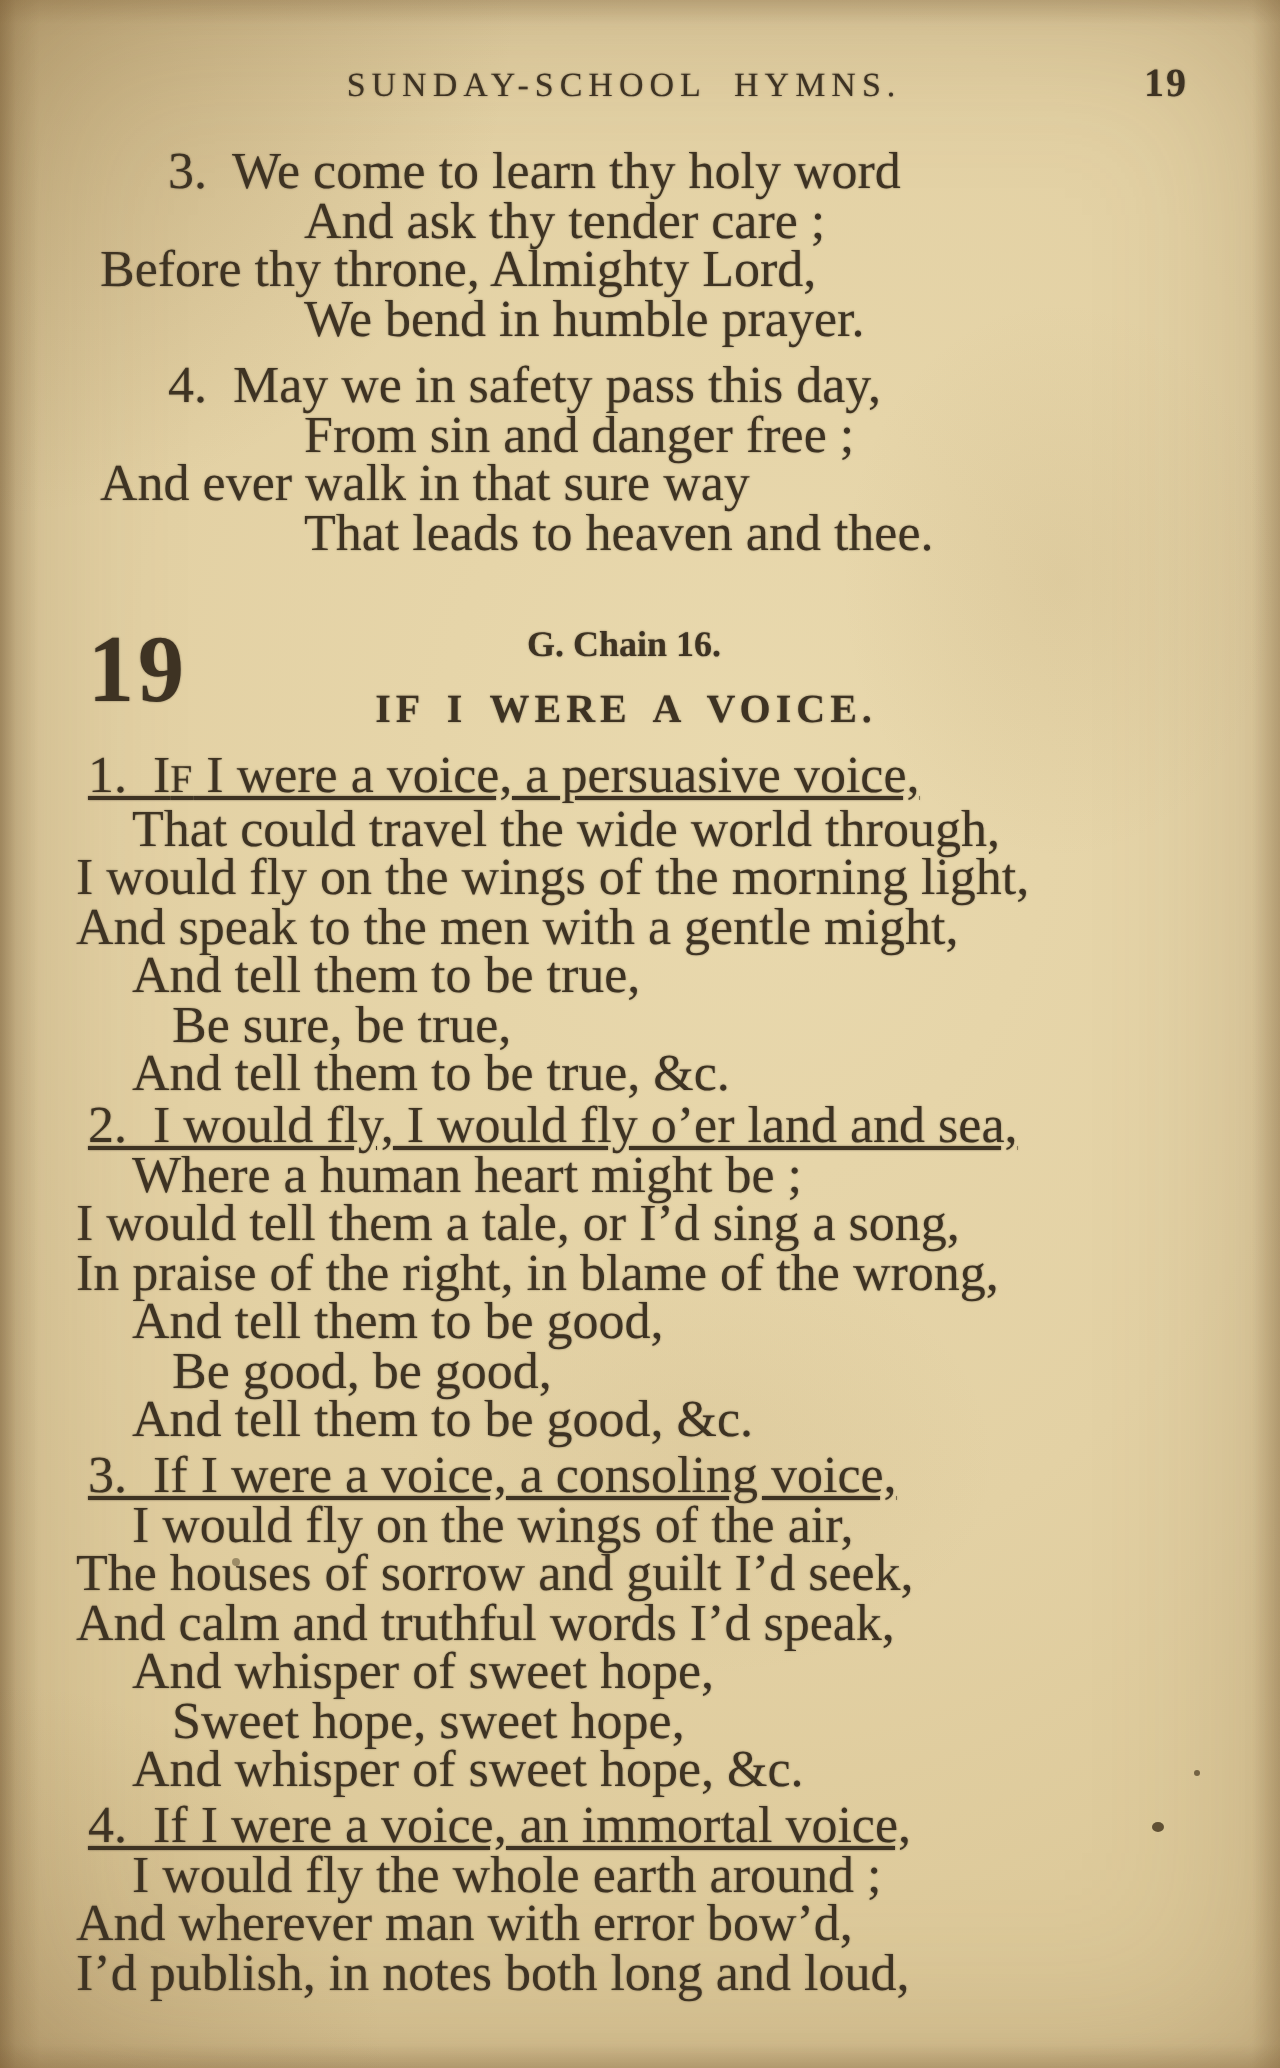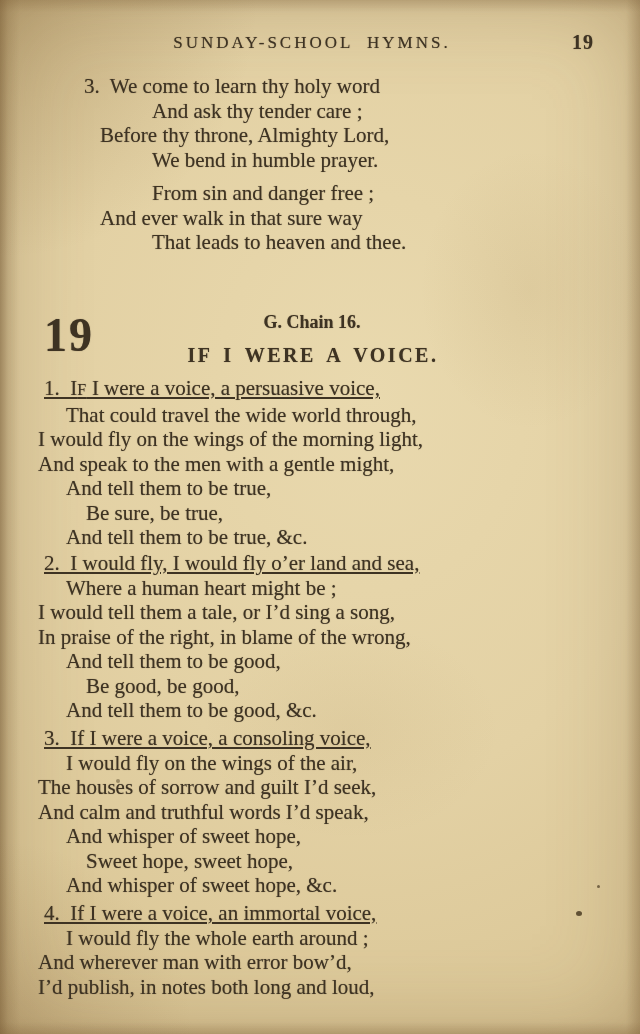--- a/index.html
+++ b/index.html
@@ -41,25 +41,25 @@
   
   .ink{text-shadow:0 0 1px rgba(62,51,35,.55);}
 
   
   .running-head{position:absolute;top:33px;left:0;width:100%;height:26px;}
   .rh-title{width:100%;text-align:center;transform:translateX(-8px);
     font-size:17px;letter-spacing:3px;word-spacing:7px;}
   .rh-page{position:absolute;right:46px;top:-2px;font-size:20px;font-weight:bold;letter-spacing:1px;}
 
   
-  .stanza{position:absolute;left:0;width:100%;font-size:21px;line-height:24.5px;}
+  .stanza{position:absolute;left:0;width:100%;font-size:26px;line-height:24.5px;}
   .ln{white-space:pre-wrap;}
   
   .pn{padding-left:84px;}
-  .pa{padding-left:100px;}
+  .pa{padding-left:50px;}
   .pb{padding-left:108px;margin-left:44px;}
   
   .i0{padding-left:38px;}
   .i1{padding-left:44px;text-decoration:underline;}
   .i2{padding-left:66px;}
   .i3{padding-left:86px;}
   .sc{font-size:0.76em;letter-spacing:.5px;}
 
   .s-prev3{top:74px;}
   .s-prev4{top:181px;}
@@ -99,20 +99,21 @@
   </div>
 
   <div class="stanza ink s-prev3">
     <div class="ln pn">3.  We come to learn thy holy word</div>
     <div class="ln pb">And ask thy tender care ;</div>
     <div class="ln pa">Before thy throne, Almighty Lord,</div>
     <div class="ln pb">We bend in humble prayer.</div>
   </div>
 
   <div class="stanza ink s-prev4">
+    <div class="ln pn">4.  May we in safety pass this day,</div>
     <div class="ln pb">From sin and danger free ;</div>
     <div class="ln pa">And ever walk in that sure way</div>
     <div class="ln pb">That leads to heaven and thee.</div>
   </div>
 
   <div class="hymn-number ink">19</div>
   <div class="tune-heading ink">G. Chain 16.</div>
   <div class="hymn-title ink">IF I WERE A VOICE.</div>
 
   <div class="stanza ink s-v1">

